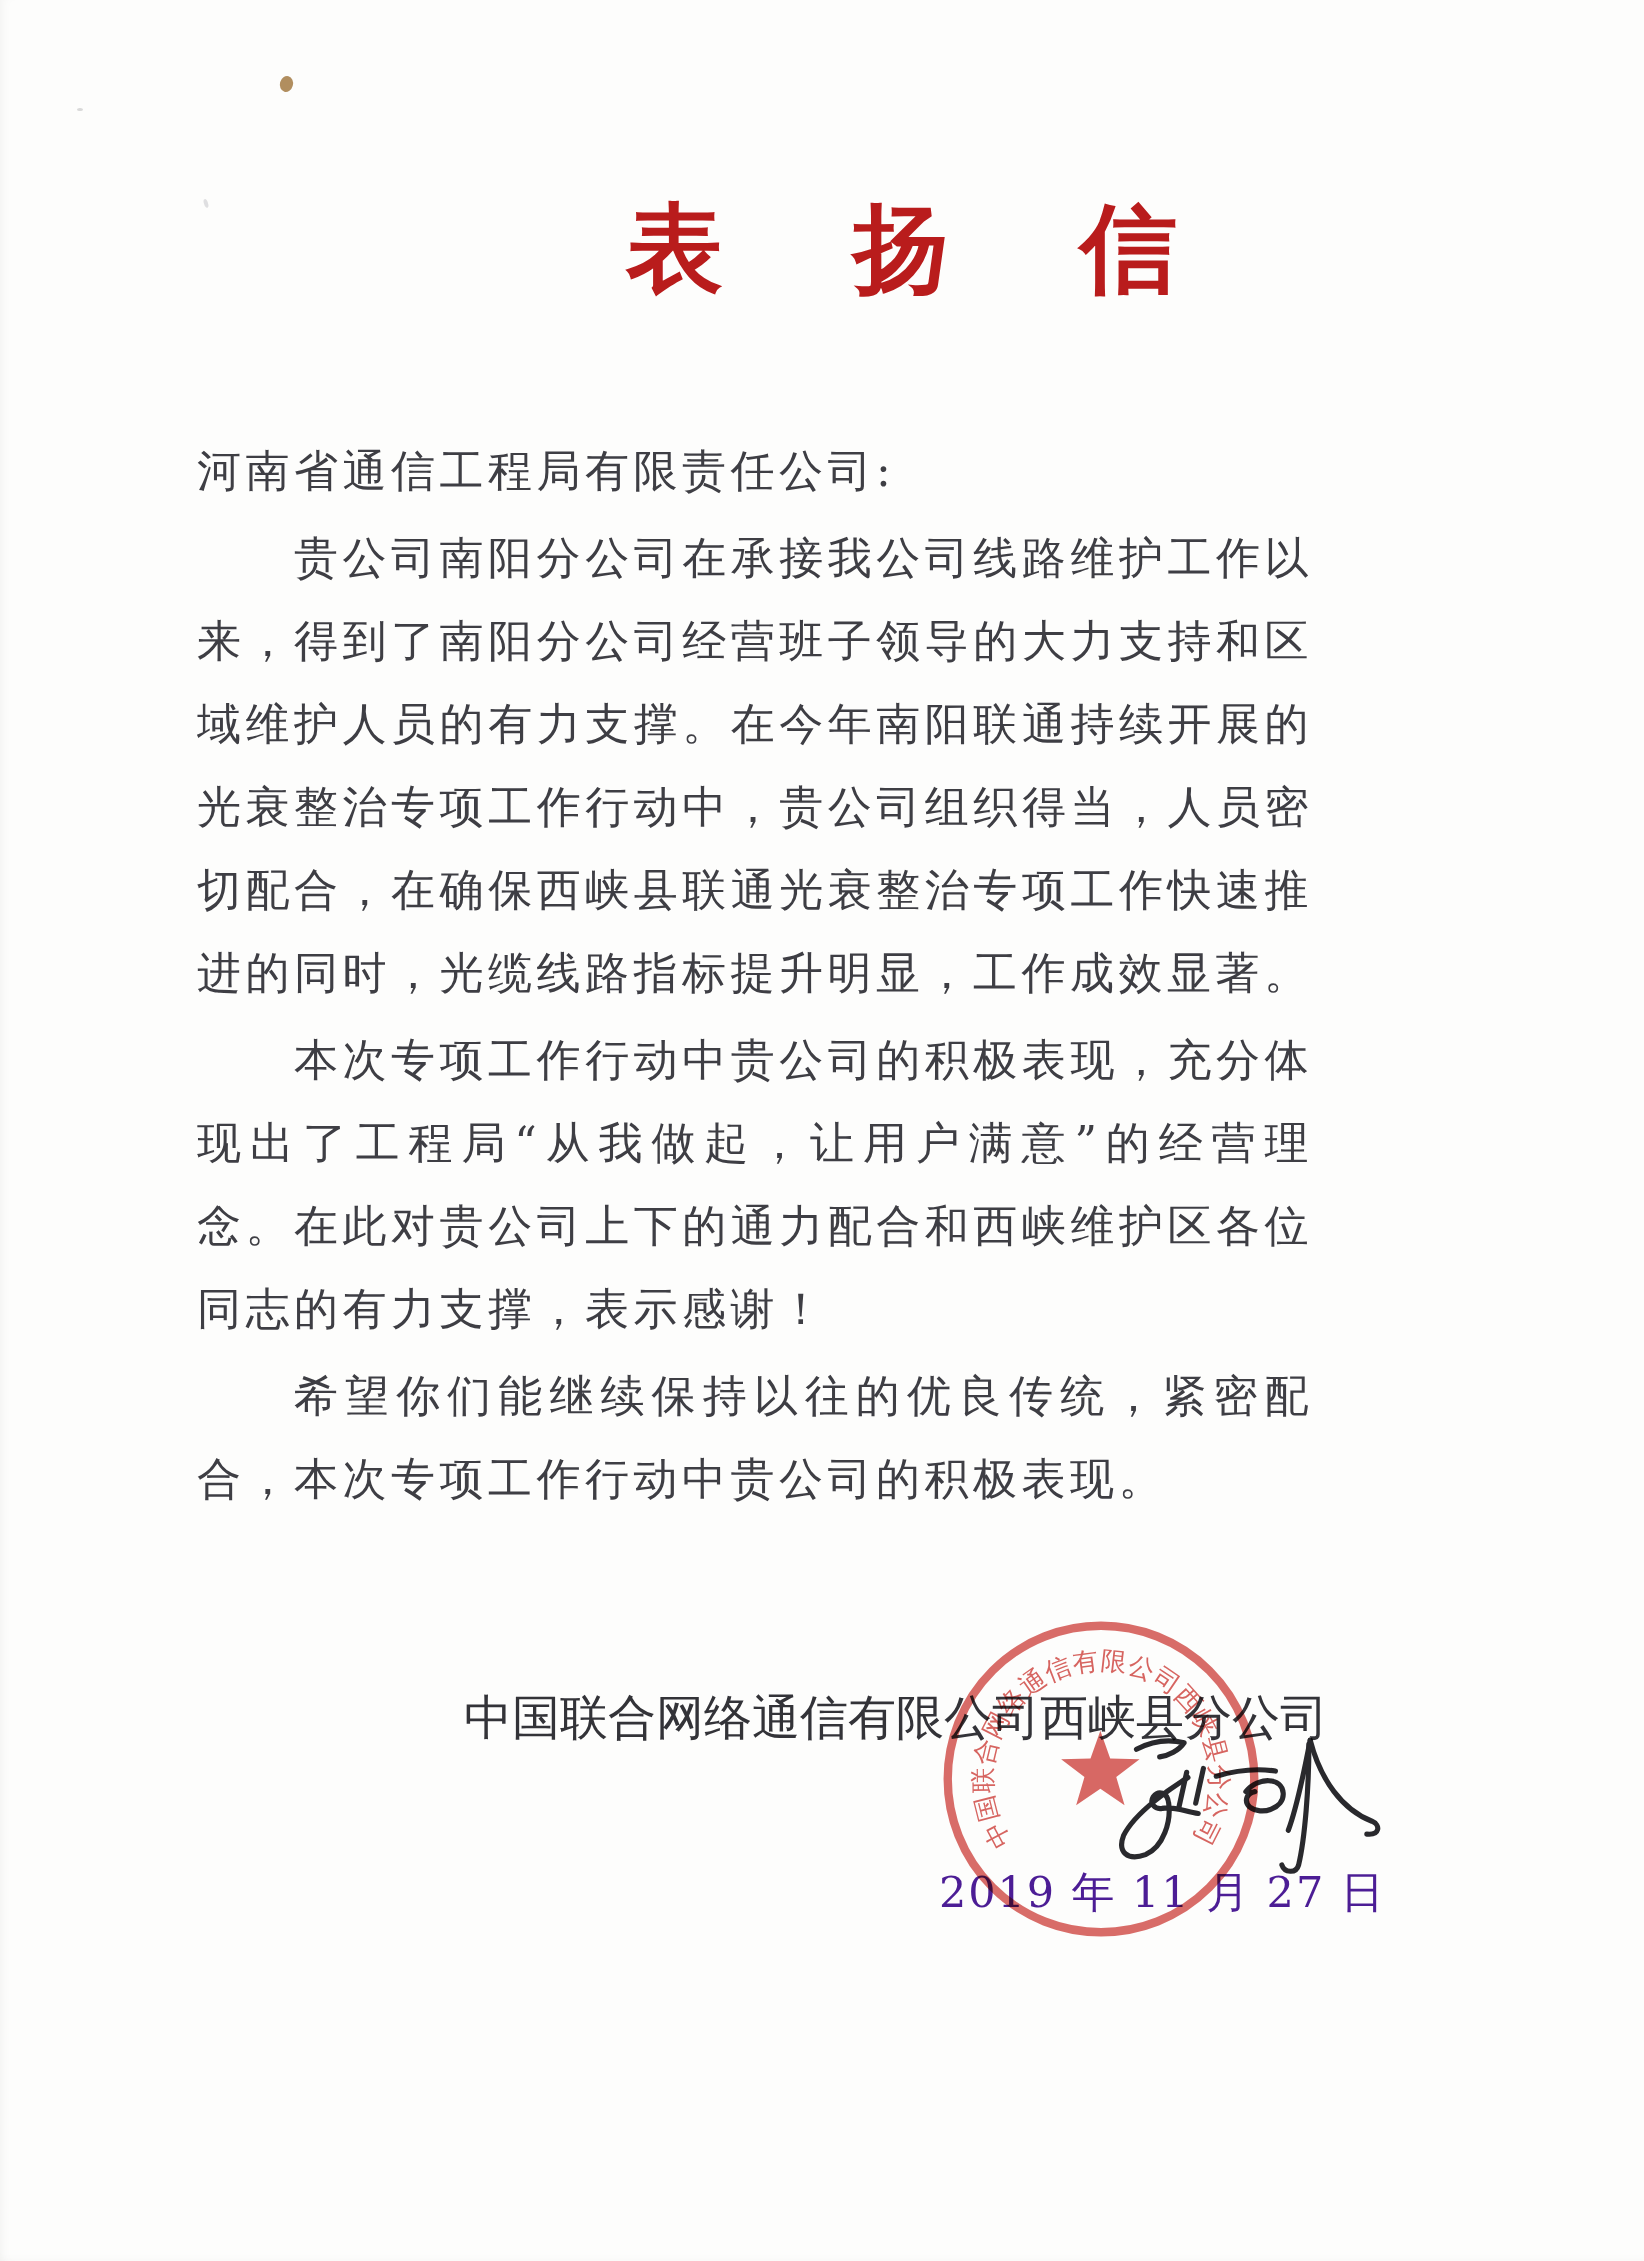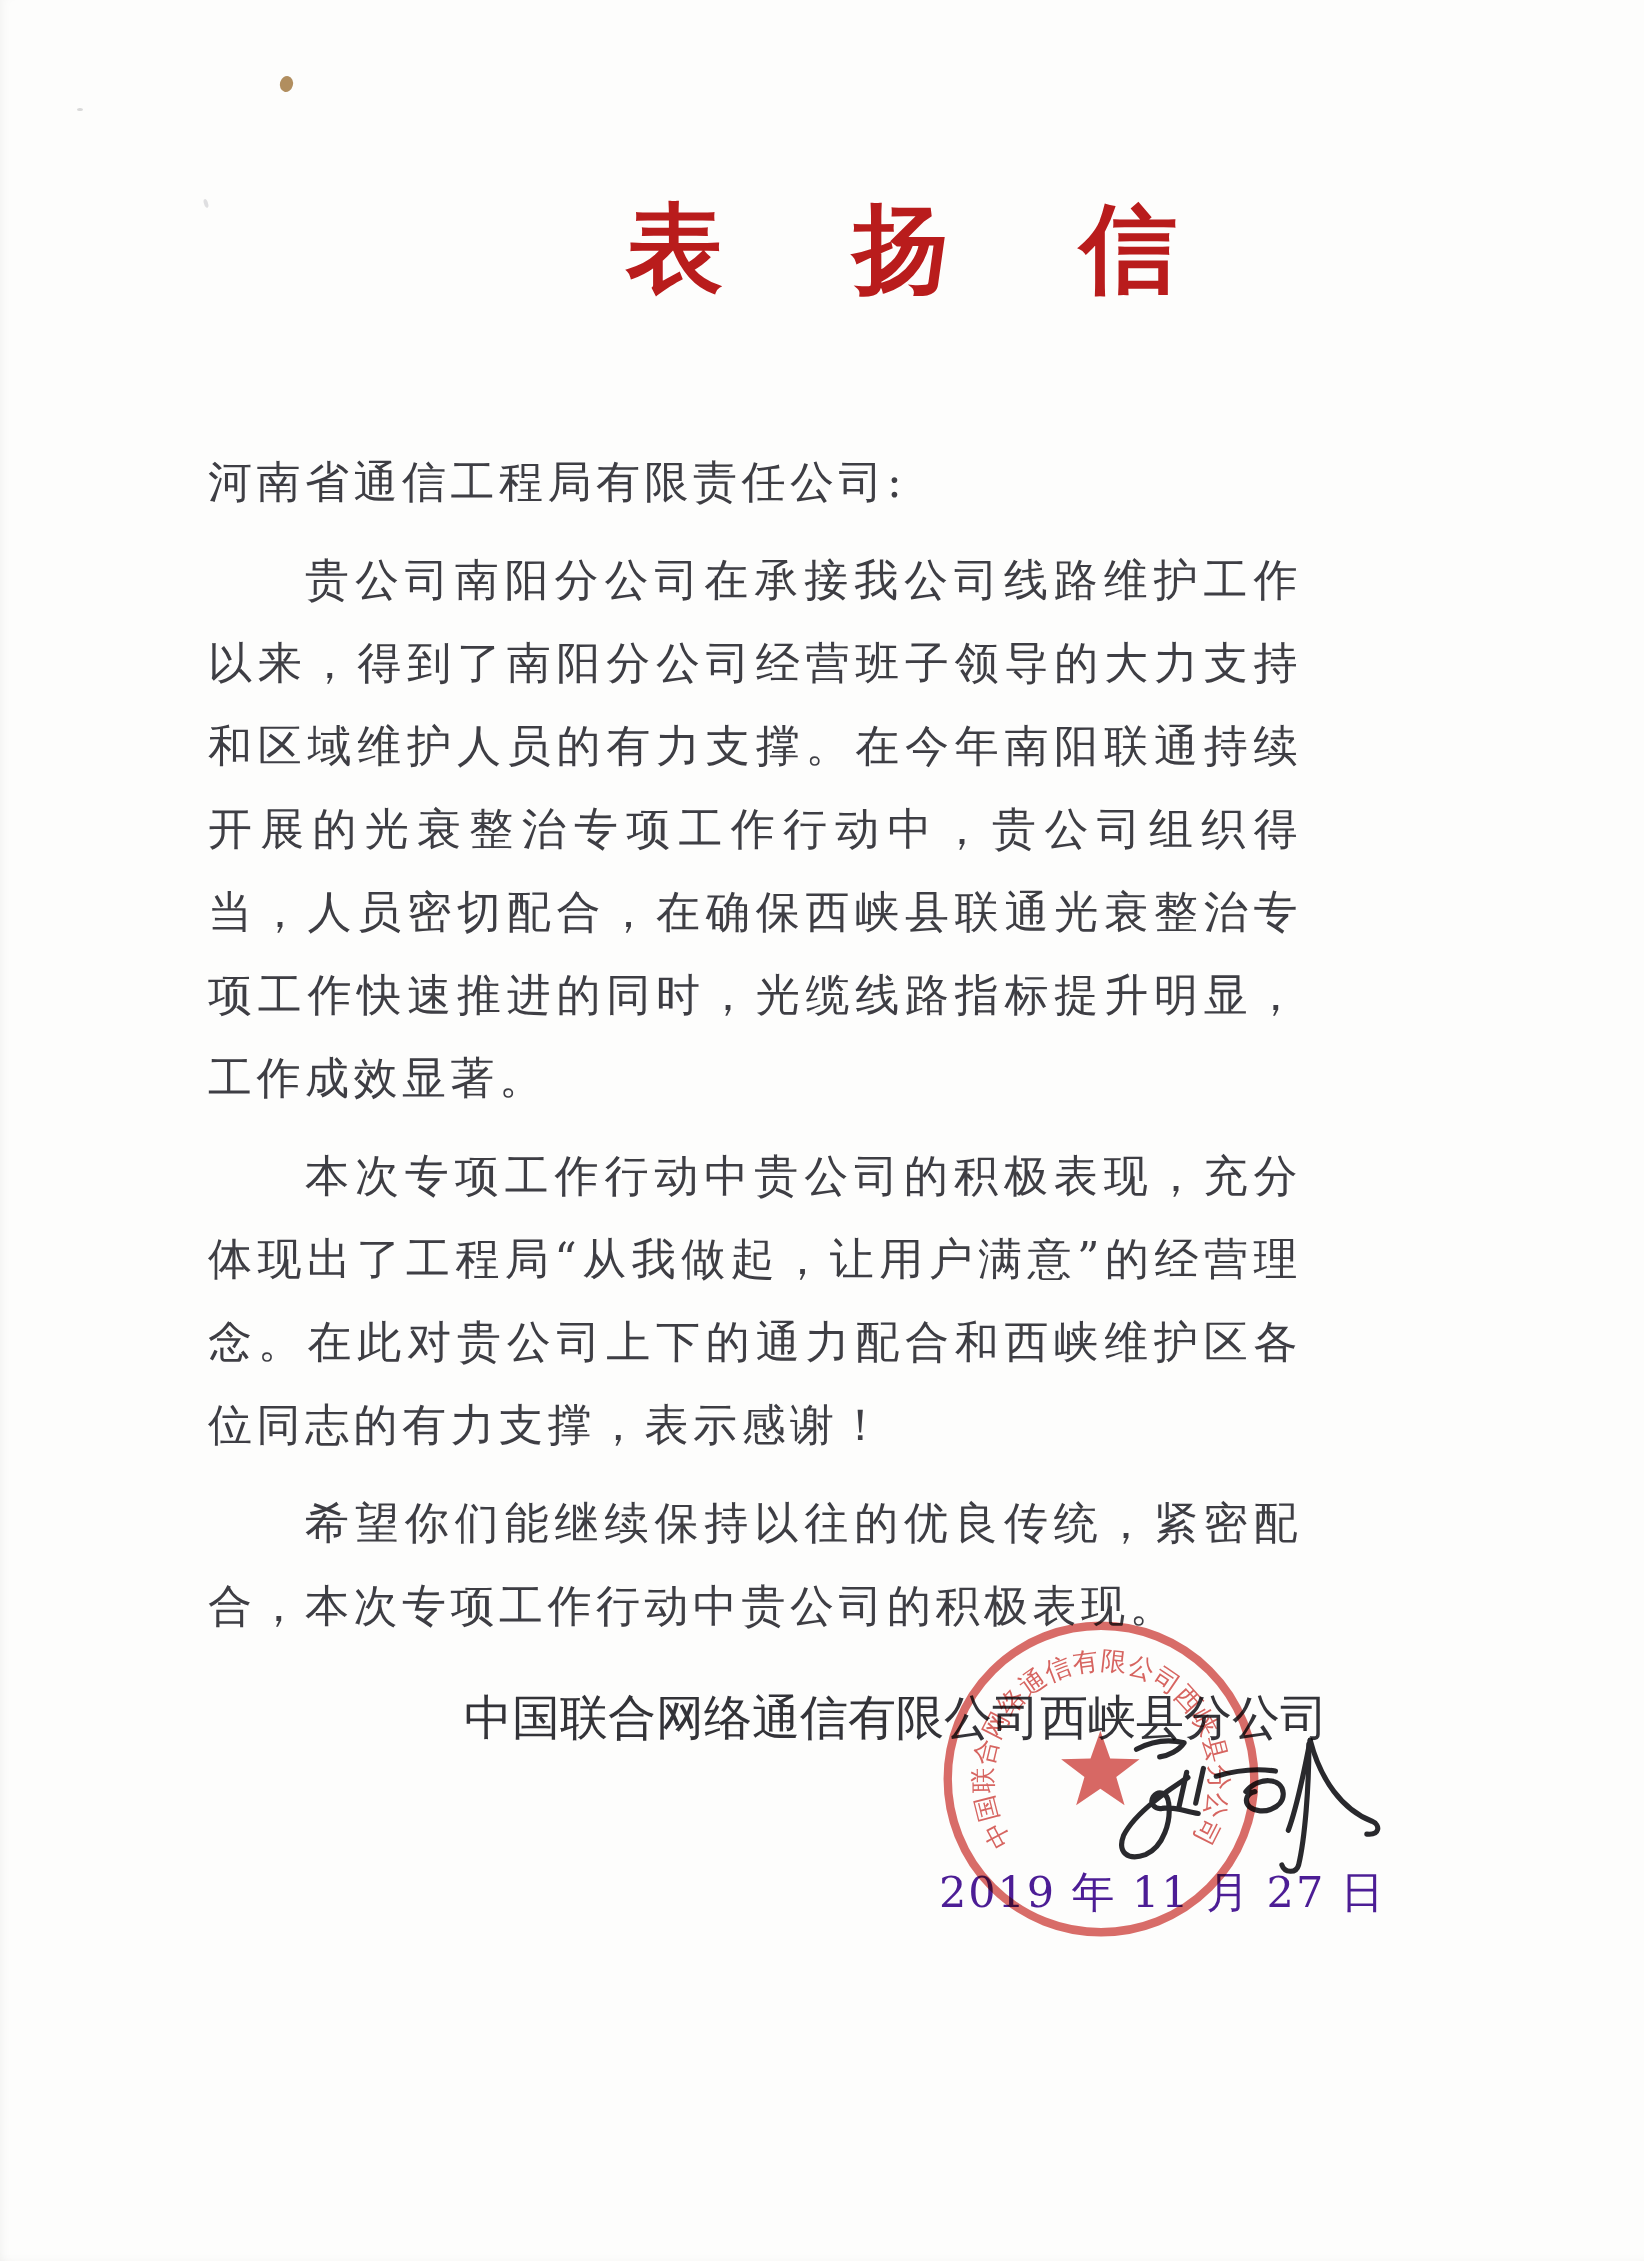--- a/index.html
+++ b/index.html
@@ -21,21 +21,21 @@
     font-size:97px;line-height:97px;font-weight:600;
     letter-spacing:130px;white-space:nowrap;
     color:#b91c1c;
   }
   .body-text{
     position:absolute;left:193px;top:425px;width:1124px;
     font-size:44px;line-height:83px;letter-spacing:4.5px;
     color:#3e3e44;
     text-align:justify;
   }
-  .body-text p{margin:15px;}
+  .body-text p{margin:4px;}
   .body-text p.para{text-indent:97px;}
   .signer{
     position:absolute;left:464px;top:1691px;
     font-size:48px;line-height:52px;letter-spacing:0;
     white-space:nowrap;color:#333338;z-index:2;
   }
   .date{
     position:absolute;left:939px;top:1869px;
     font-size:43px;line-height:46px;letter-spacing:1.9px;
     white-space:nowrap;color:#4c1d95;z-index:2;

